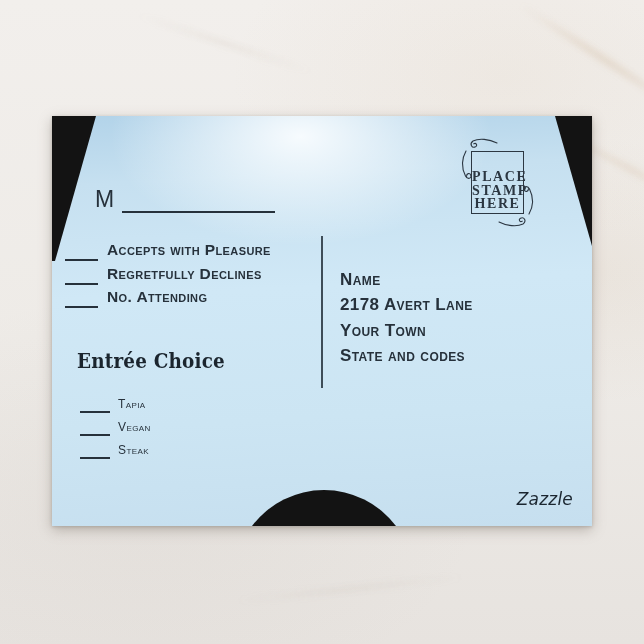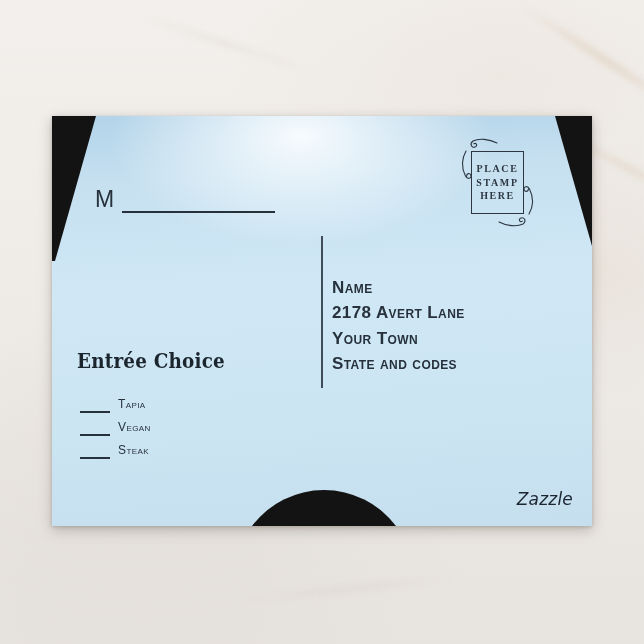--- a/index.html
+++ b/index.html
@@ -56,34 +56,34 @@
   }
   .entree-list { position:absolute; left:28px; top:281px; }
   .entree-row { display:flex; align-items:baseline; height:23px; }
   .entree-blank { width:30px; height:0; border-bottom:2px solid #26313b; transform: translateY(5px); margin-right:8px; flex:none; }
   .entree-label { font-variant: small-caps; font-weight:normal; font-size:12px; letter-spacing:0.4px; white-space:nowrap; }
 
   
   .divider { position:absolute; left:269px; top:120px; width:1.5px; height:152px; background:#3e4d58; }
 
   
-  .address { position:absolute; left:280px; top:151px;margin-top:8px; }
+  .address { position:absolute; left:288px; top:151px; }
   .address-line { font-variant: small-caps; font-weight:bold; font-size:17px; line-height:25.3px; letter-spacing:0.4px; white-space:nowrap; }
 
   
   .stamp-wrap { position:absolute; left:405px; top:20px; width:90px; height:100px; }
   .stamp-orn { position:absolute; inset:0; width:100%; height:100%; }
   .stamp-box {
     position:absolute; left:14px; top:15px; width:53px; height:63px;
     border:1.3px solid #2c3742; background: transparent;
   }
   .stamp-text {
-    margin-top:10px; text-align:center;
+    margin-top:18px; text-align:center;
     font-family:"Liberation Serif", serif; font-weight:bold;
-    font-size:10px; line-height:13.5px; letter-spacing:1.6px; color:#2c3742;
+    font-size:14px; line-height:13.5px; letter-spacing:1.6px; color:#2c3742;
   }
 
   
   .brand {
     position:absolute; right:19px; top:373px;
     font-family:"DejaVu Sans", sans-serif; font-weight:normal; font-style:italic;
     font-size:17px; letter-spacing:0.2px; color:#1b2630;
   }
 </style>
 </head>
@@ -101,20 +101,34 @@
       <path d="M0,0 L44,0 L3,145 L0,145 Z" fill="#131313"></path>
       <path d="M503,0 L540,0 L540,130 Z" fill="#131313"></path>
       <path d="M200,410 A90,90 0 0 1 344,410 Z" fill="#131313"></path>
     </svg>
 
     <div class="m-row">
       <span class="m-label">M</span>
       <span class="m-blank"></span>
     </div>
 
+    <div class="rsvp-list">
+      <div class="opt-row">
+        <span class="opt-blank"></span>
+        <span class="opt-label">Accepts with Pleasure</span>
+      </div>
+      <div class="opt-row">
+        <span class="opt-blank"></span>
+        <span class="opt-label">Regretfully Declines</span>
+      </div>
+      <div class="opt-row">
+        <span class="opt-blank"></span>
+        <span class="opt-label">No. Attending</span>
+      </div>
+    </div>
 
     <div class="entree-heading">Entrée Choice</div>
     <div class="entree-list">
       <div class="entree-row">
         <span class="entree-blank"></span>
         <span class="entree-label">Tapia</span>
       </div>
       <div class="entree-row">
         <span class="entree-blank"></span>
         <span class="entree-label">Vegan</span>

